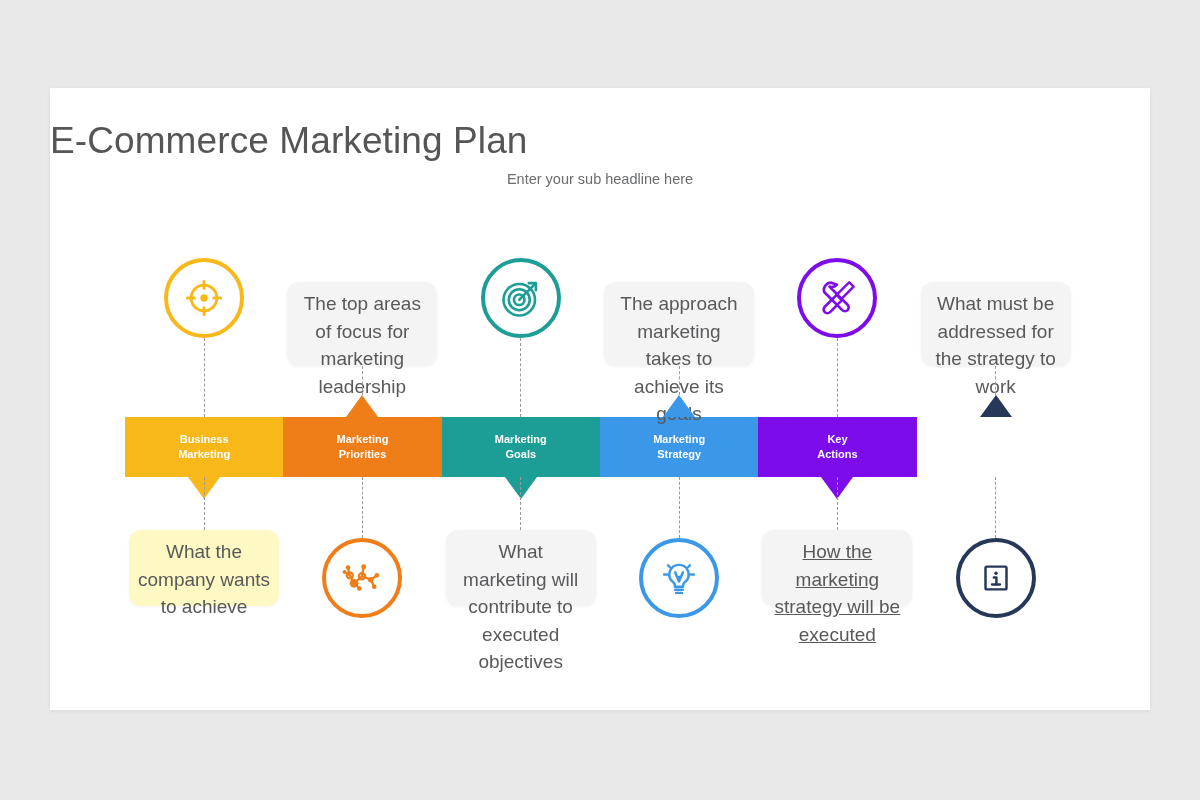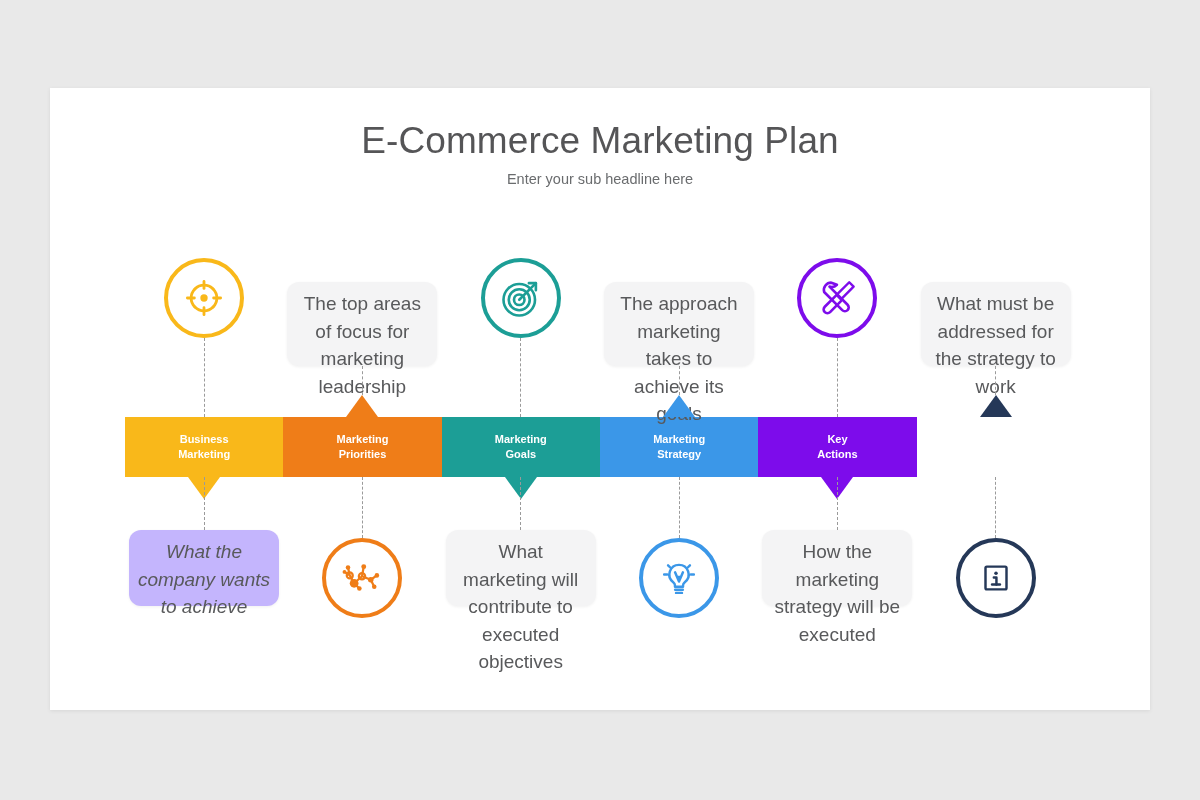--- a/index.html
+++ b/index.html
@@ -25,21 +25,21 @@
     height: 622px;
     background: #ffffff;
     box-shadow: 0 1px 4px rgba(0,0,0,0.08);
   }
 
   
   #page-title {
     position: absolute;
     left: 0; top: 32px;
     width: 1100px;
-    text-align: center;
+    text-align: left;
     font-size: 37px;
     font-weight: 400;
     color: #555557;
     letter-spacing: 0.1px;
   }
   #page-subtitle {
     position: absolute;
     left: 0; top: 83px;
     width: 1100px;
     text-align: center;
@@ -150,21 +150,21 @@
   <div id="page-subtitle" style="color: rgb(106, 108, 110);">Enter your sub headline here</div>
 
   <div id="infographic">
       <div class="column" style="left: 0px;">
         <div class="bar-seg" style="background: rgb(249, 184, 26);">
           <div>
             <span>Business</span>
             <span>Marketing</span>
           </div>
         </div>
-        <div class="note bottom" style="background: #c4b5fd; color: rgb(88, 89, 91); font-style: italic;">
+        <div class="note bottom" style="background: #fef9c3; color: rgb(88, 89, 91);">
           <div>What the company wants to achieve</div>
         </div>
         <div class="icon-badge top" style="border-color: rgb(249, 184, 26); color: rgb(249, 184, 26);">
           <span style="line-height: 0;">
     <svg viewBox="0 0 48 48" fill="none" stroke="currentColor" stroke-width="3.2" stroke-linecap="round">
       <circle cx="24" cy="24" r="4.2" fill="currentColor" stroke="none"></circle>
       <path d="M24 5 V13"></path>
               <path d="M24 35 V43"></path>
       <path d="M5 24 H13"></path>
               <path d="M35 24 H43"></path>
@@ -266,21 +266,21 @@
         <div class="dotted" style="top: 128px; height: 29px; border-left-color: rgb(154, 154, 154);"></div>
         <div class="dotted" style="top: 239px; height: 61px; border-left-color: rgb(154, 154, 154);"></div>
       </div>
       <div class="column" style="left: 633.332px;">
         <div class="bar-seg" style="background: rgb(125, 12, 235);">
           <div>
             <span>Key</span>
             <span>Actions</span>
           </div>
         </div>
-        <div class="note bottom" style="background: rgb(244, 244, 245); color: rgb(88, 89, 91);">
+        <div class="note bottom" style="background: rgb(244, 244, 245); color: rgb(88, 89, 91); text-decoration: underline;">
           <div>How the marketing strategy will be executed</div>
         </div>
         <div class="icon-badge top" style="border-color: rgb(125, 12, 235); color: rgb(125, 12, 235);">
           <span style="line-height: 0;">
     <svg viewBox="0 0 48 48" fill="none" stroke="currentColor" stroke-width="3" stroke-linecap="round" stroke-linejoin="round">
       <path d="M17.5 6.5 a8.4 8.4 0 0 0 -8.2 10.6 L30 37.8 a4.3 4.3 0 0 0 6.1 -6.1 L15.4 11
                a8.4 8.4 0 0 0 8.5 -2.1 z"></path>
       <path d="M38 6 L43 11 L28.5 25.5 L23.5 20.5 Z" stroke-width="2.8"></path>
       <path d="M22.5 21.5 L10 34 a4.3 4.3 0 0 0 6.1 6.1 L28.5 27.6"></path>
     </svg>

